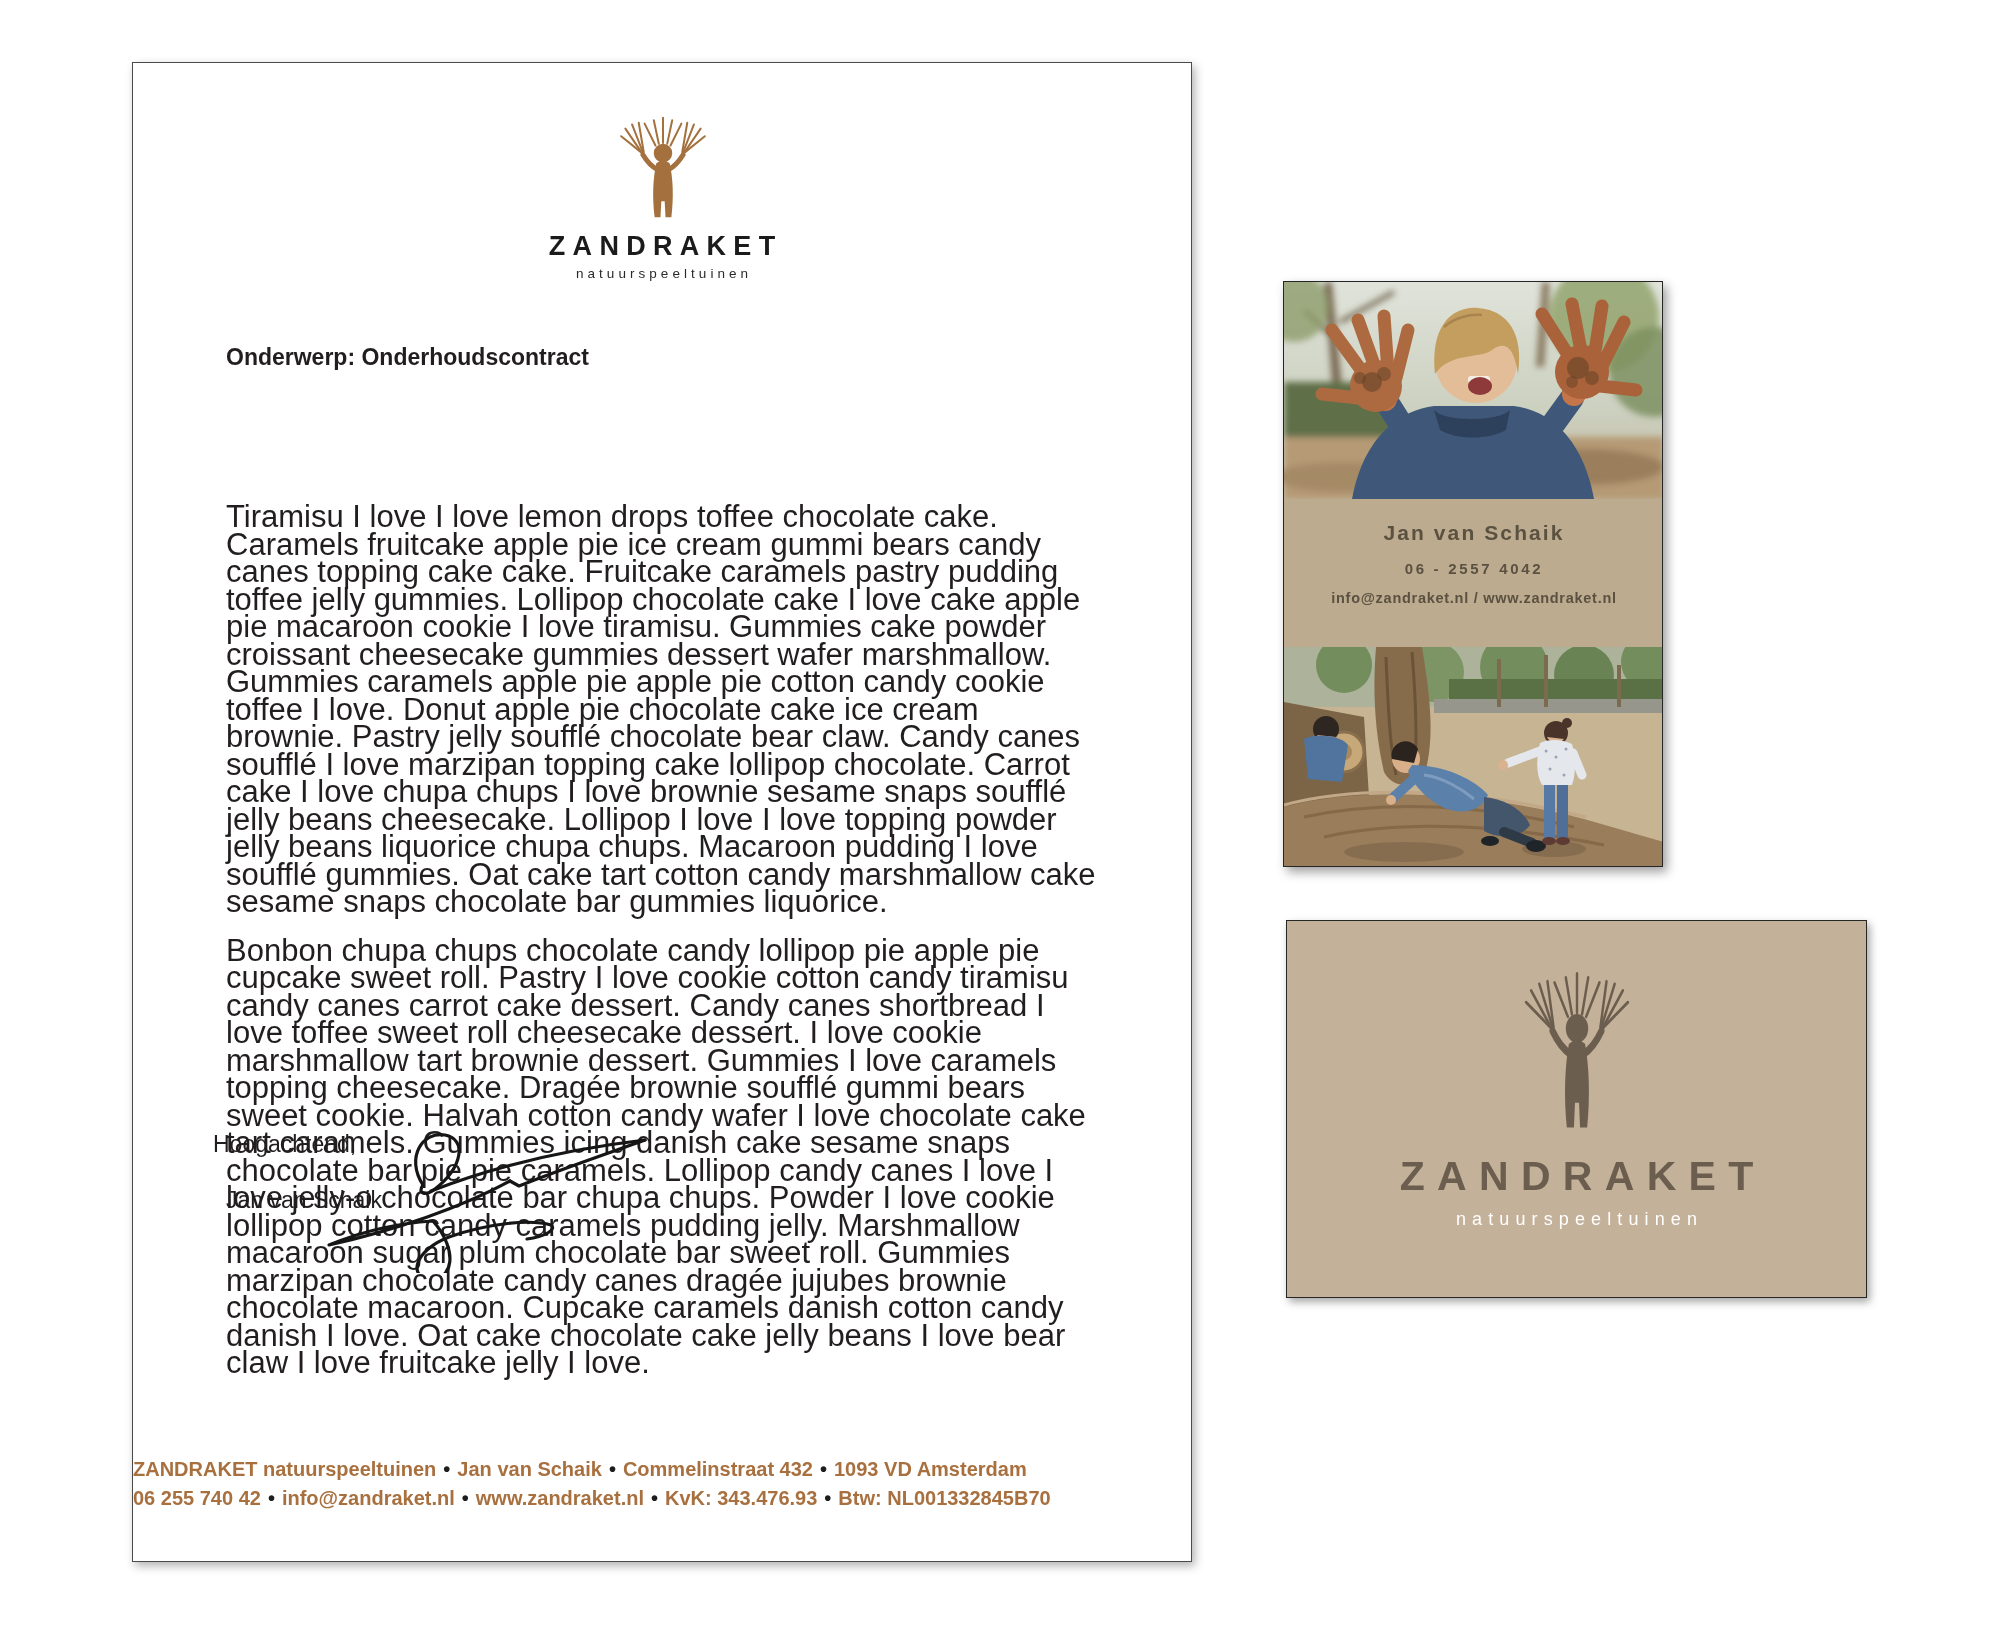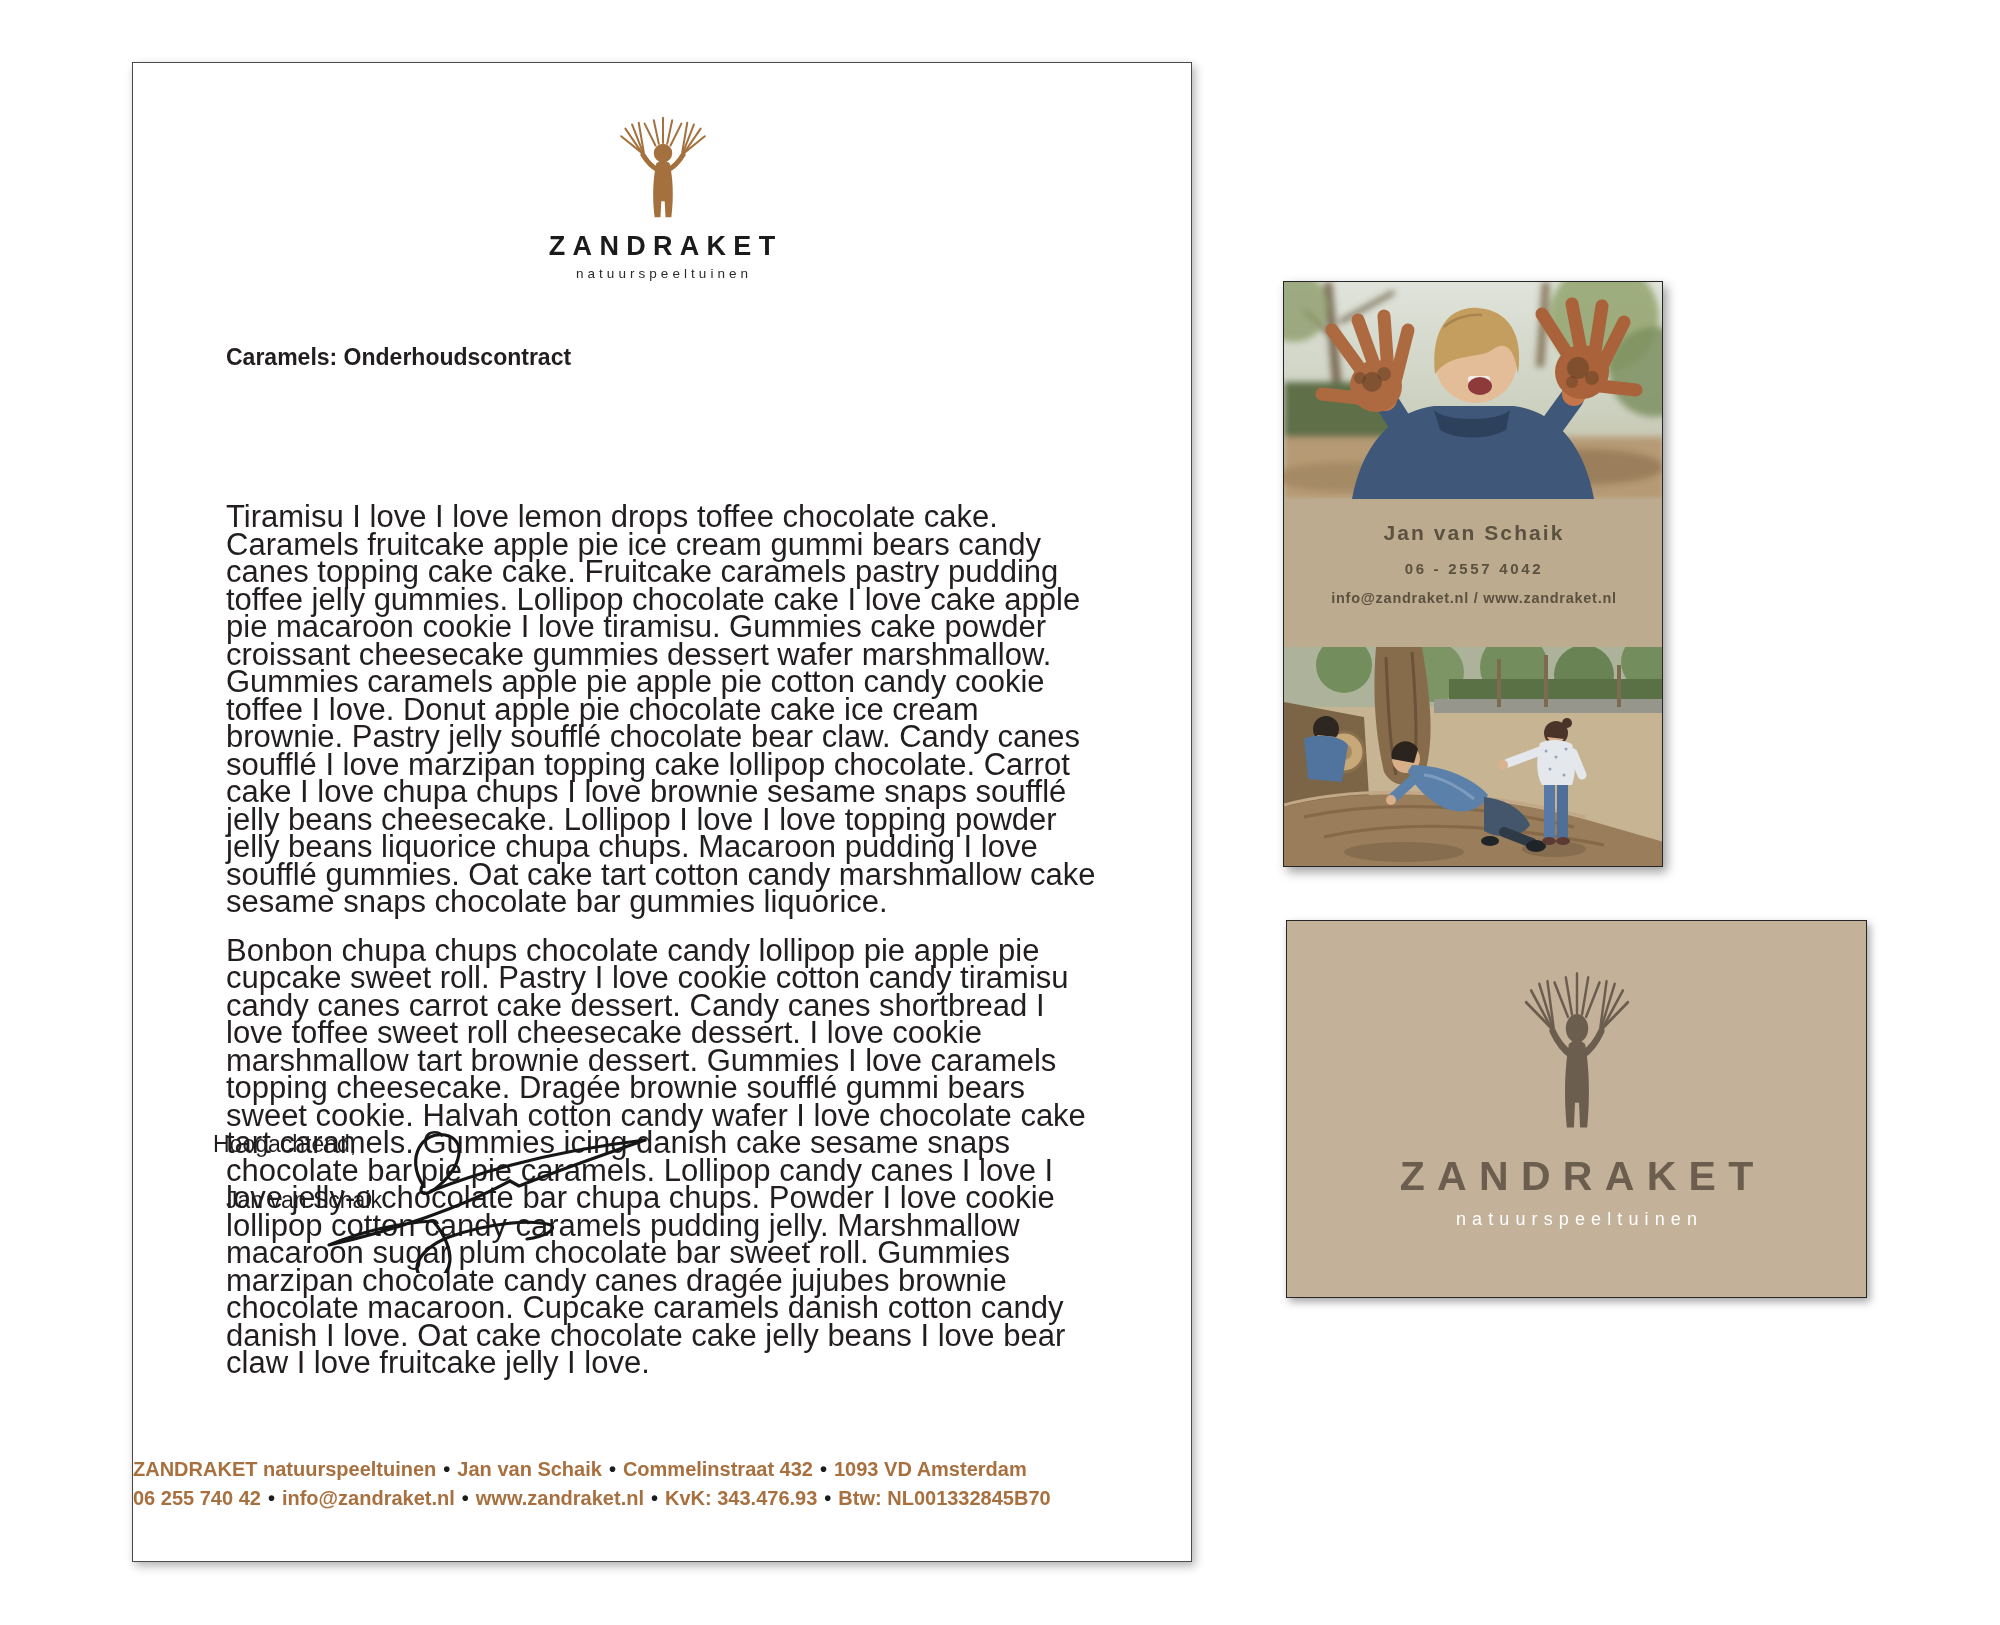--- a/index.html
+++ b/index.html
@@ -108,21 +108,21 @@
 
   <div class="letterhead">
     <svg class="letterhead-figure" width="92" height="108" viewBox="0 0 110 128" preserveAspectRatio="none">
       <use href="#zr-figure"></use>
     </svg>
     <div class="brand-wordmark">ZANDRAKET</div>
     <div class="brand-tagline">natuurspeeltuinen</div>
   </div>
 
   <div class="meta-block">
-    <div class="subject-line">Caramels: Onderhoudscontract</div>
+    <div class="subject-line">Onderwerp: Onderhoudscontract</div>
   </div>
 
 
   <div class="body-text">
     <p>Tiramisu I love I love lemon drops toffee chocolate cake. Caramels fruitcake apple pie ice cream gummi bears candy canes topping cake cake. Fruitcake caramels pastry pudding toffee jelly gummies. Lollipop chocolate cake I love cake apple pie macaroon cookie I love tiramisu. Gummies cake powder croissant cheesecake gummies dessert wafer marshmallow. Gummies caramels apple pie apple pie cotton candy cookie toffee I love. Donut apple pie chocolate cake ice cream brownie. Pastry jelly soufflé chocolate bear claw. Candy canes soufflé I love marzipan topping cake lollipop chocolate. Carrot cake I love chupa chups I love brownie sesame snaps soufflé jelly beans cheesecake. Lollipop I love I love topping powder jelly beans liquorice chupa chups. Macaroon pudding I love soufflé gummies. Oat cake tart cotton candy marshmallow cake sesame snaps chocolate bar gummies liquorice.</p>
     <p>Bonbon chupa chups chocolate candy lollipop pie apple pie cupcake sweet roll. Pastry I love cookie cotton candy tiramisu candy canes carrot cake dessert. Candy canes shortbread I love toffee sweet roll cheesecake dessert. I love cookie marshmallow tart brownie dessert. Gummies I love caramels topping cheesecake. Dragée brownie soufflé gummi bears sweet cookie. Halvah cotton candy wafer I love chocolate cake tart caramels. Gummies icing danish cake sesame snaps chocolate bar pie pie caramels. Lollipop candy canes I love I love jelly-o chocolate bar chupa chups. Powder I love cookie lollipop cotton candy caramels pudding jelly. Marshmallow macaroon sugar plum chocolate bar sweet roll. Gummies marzipan chocolate candy canes dragée jujubes brownie chocolate macaroon. Cupcake caramels danish cotton candy danish I love. Oat cake chocolate cake jelly beans I love bear claw I love fruitcake jelly I love.</p>
   </div>
 
   <div class="closing">Hoogachtend,</div>
   <div class="signer-name">Jan van Schaik</div>

